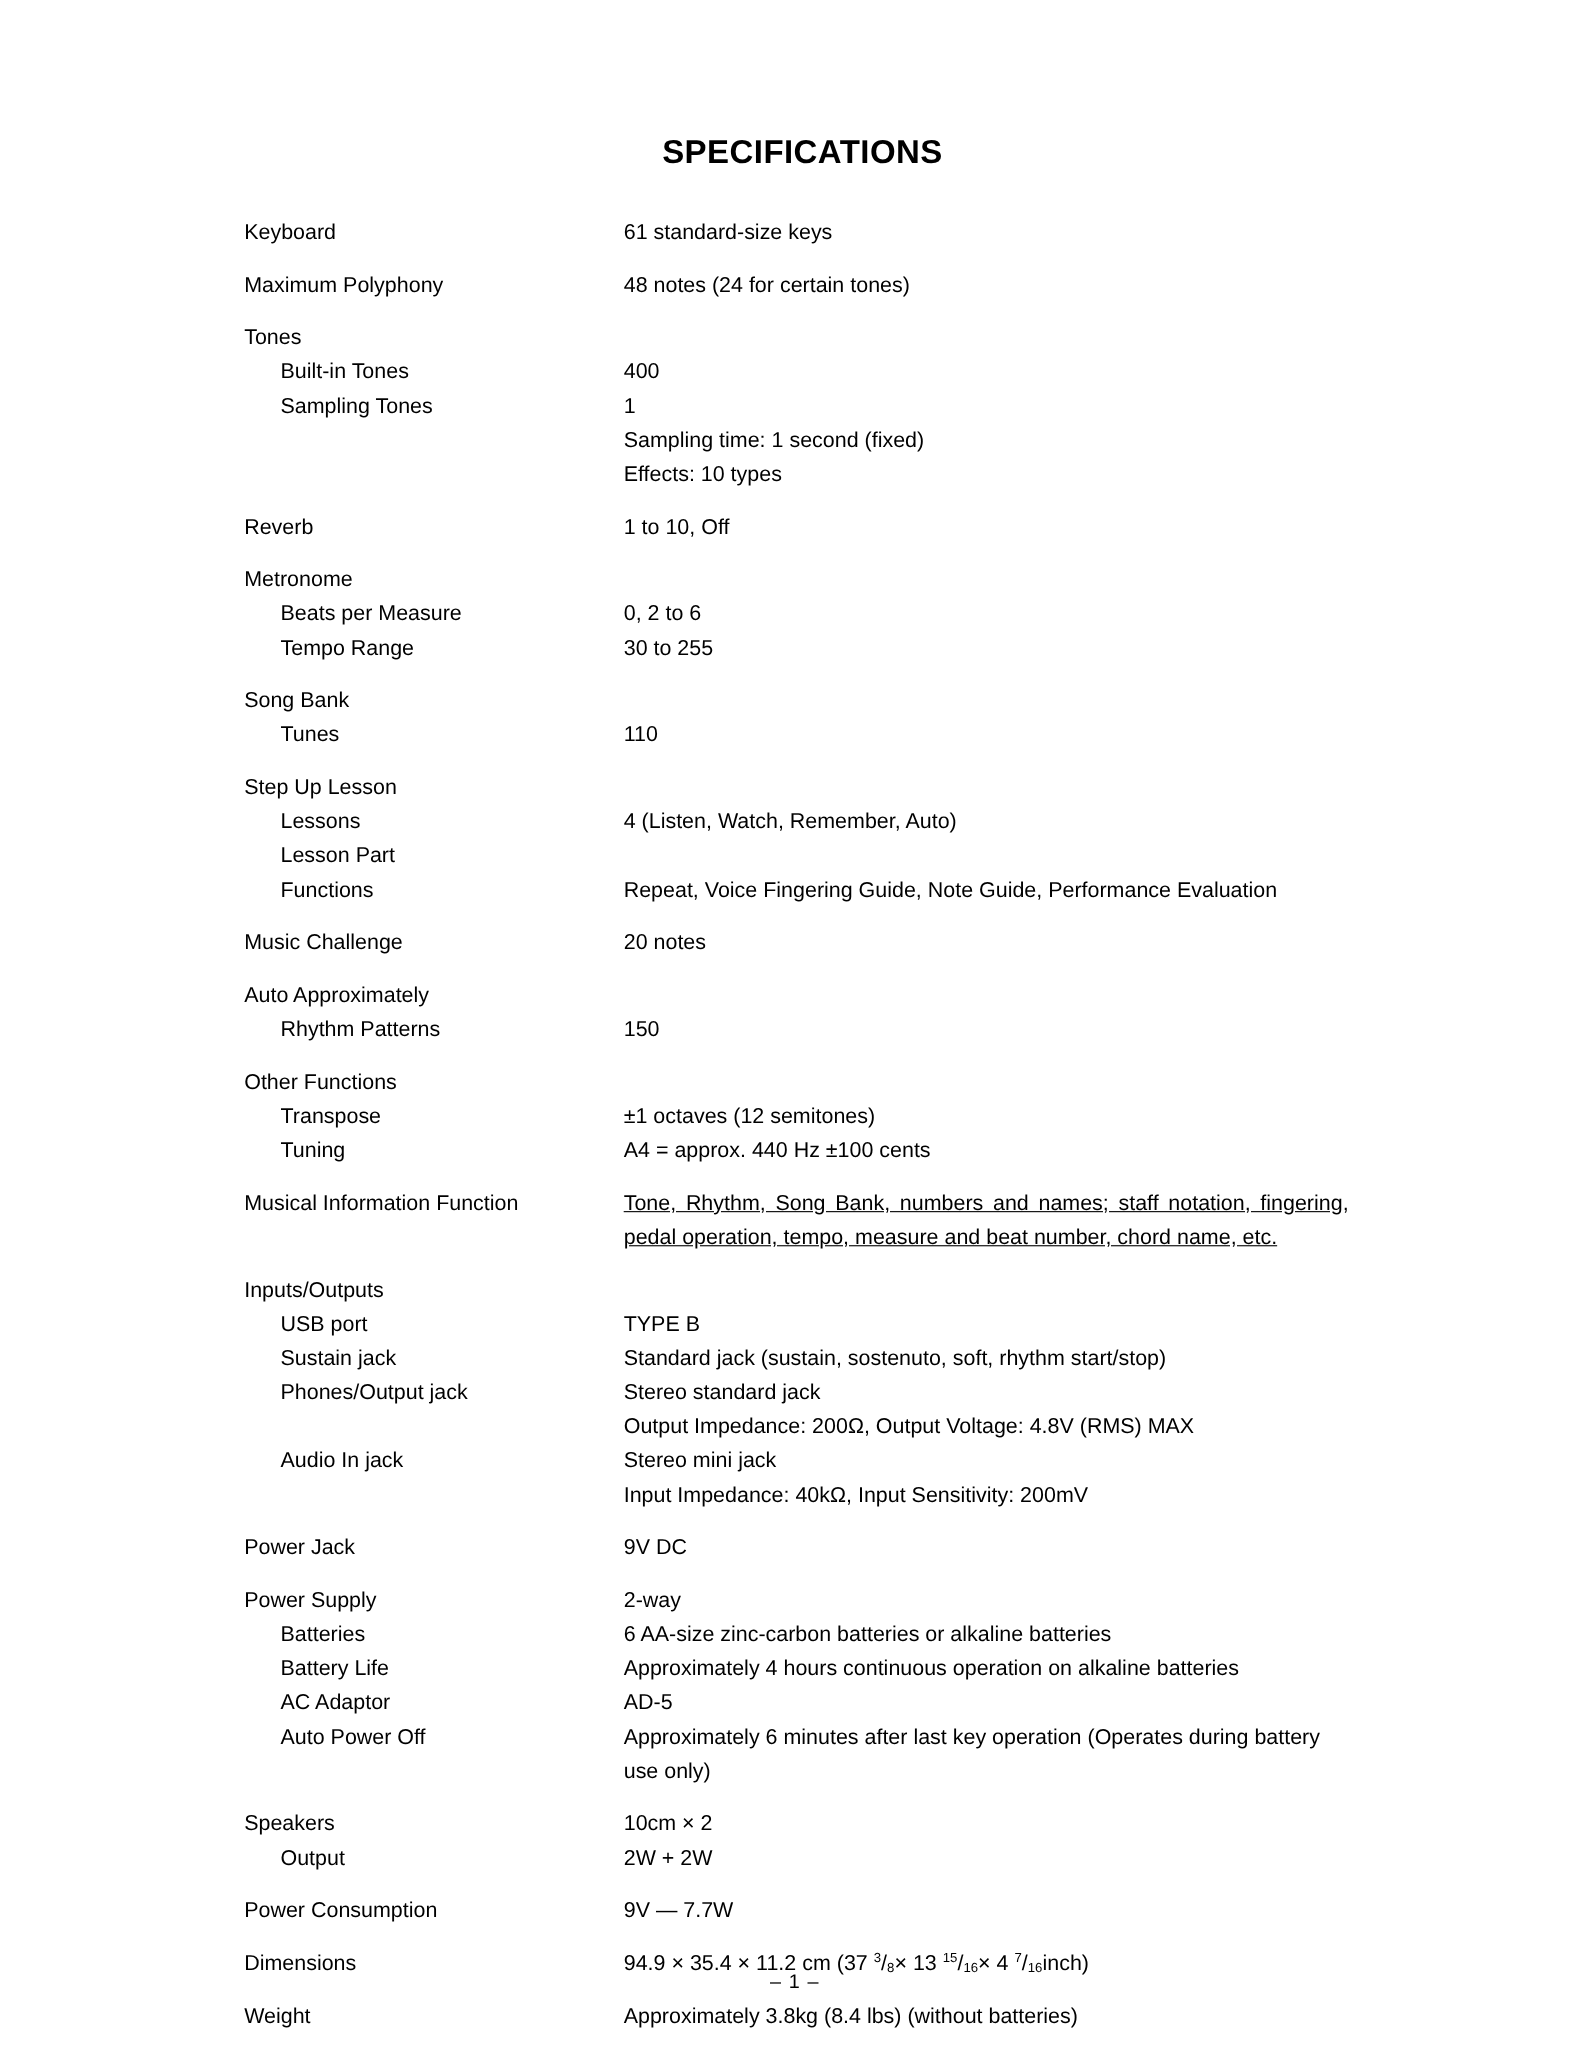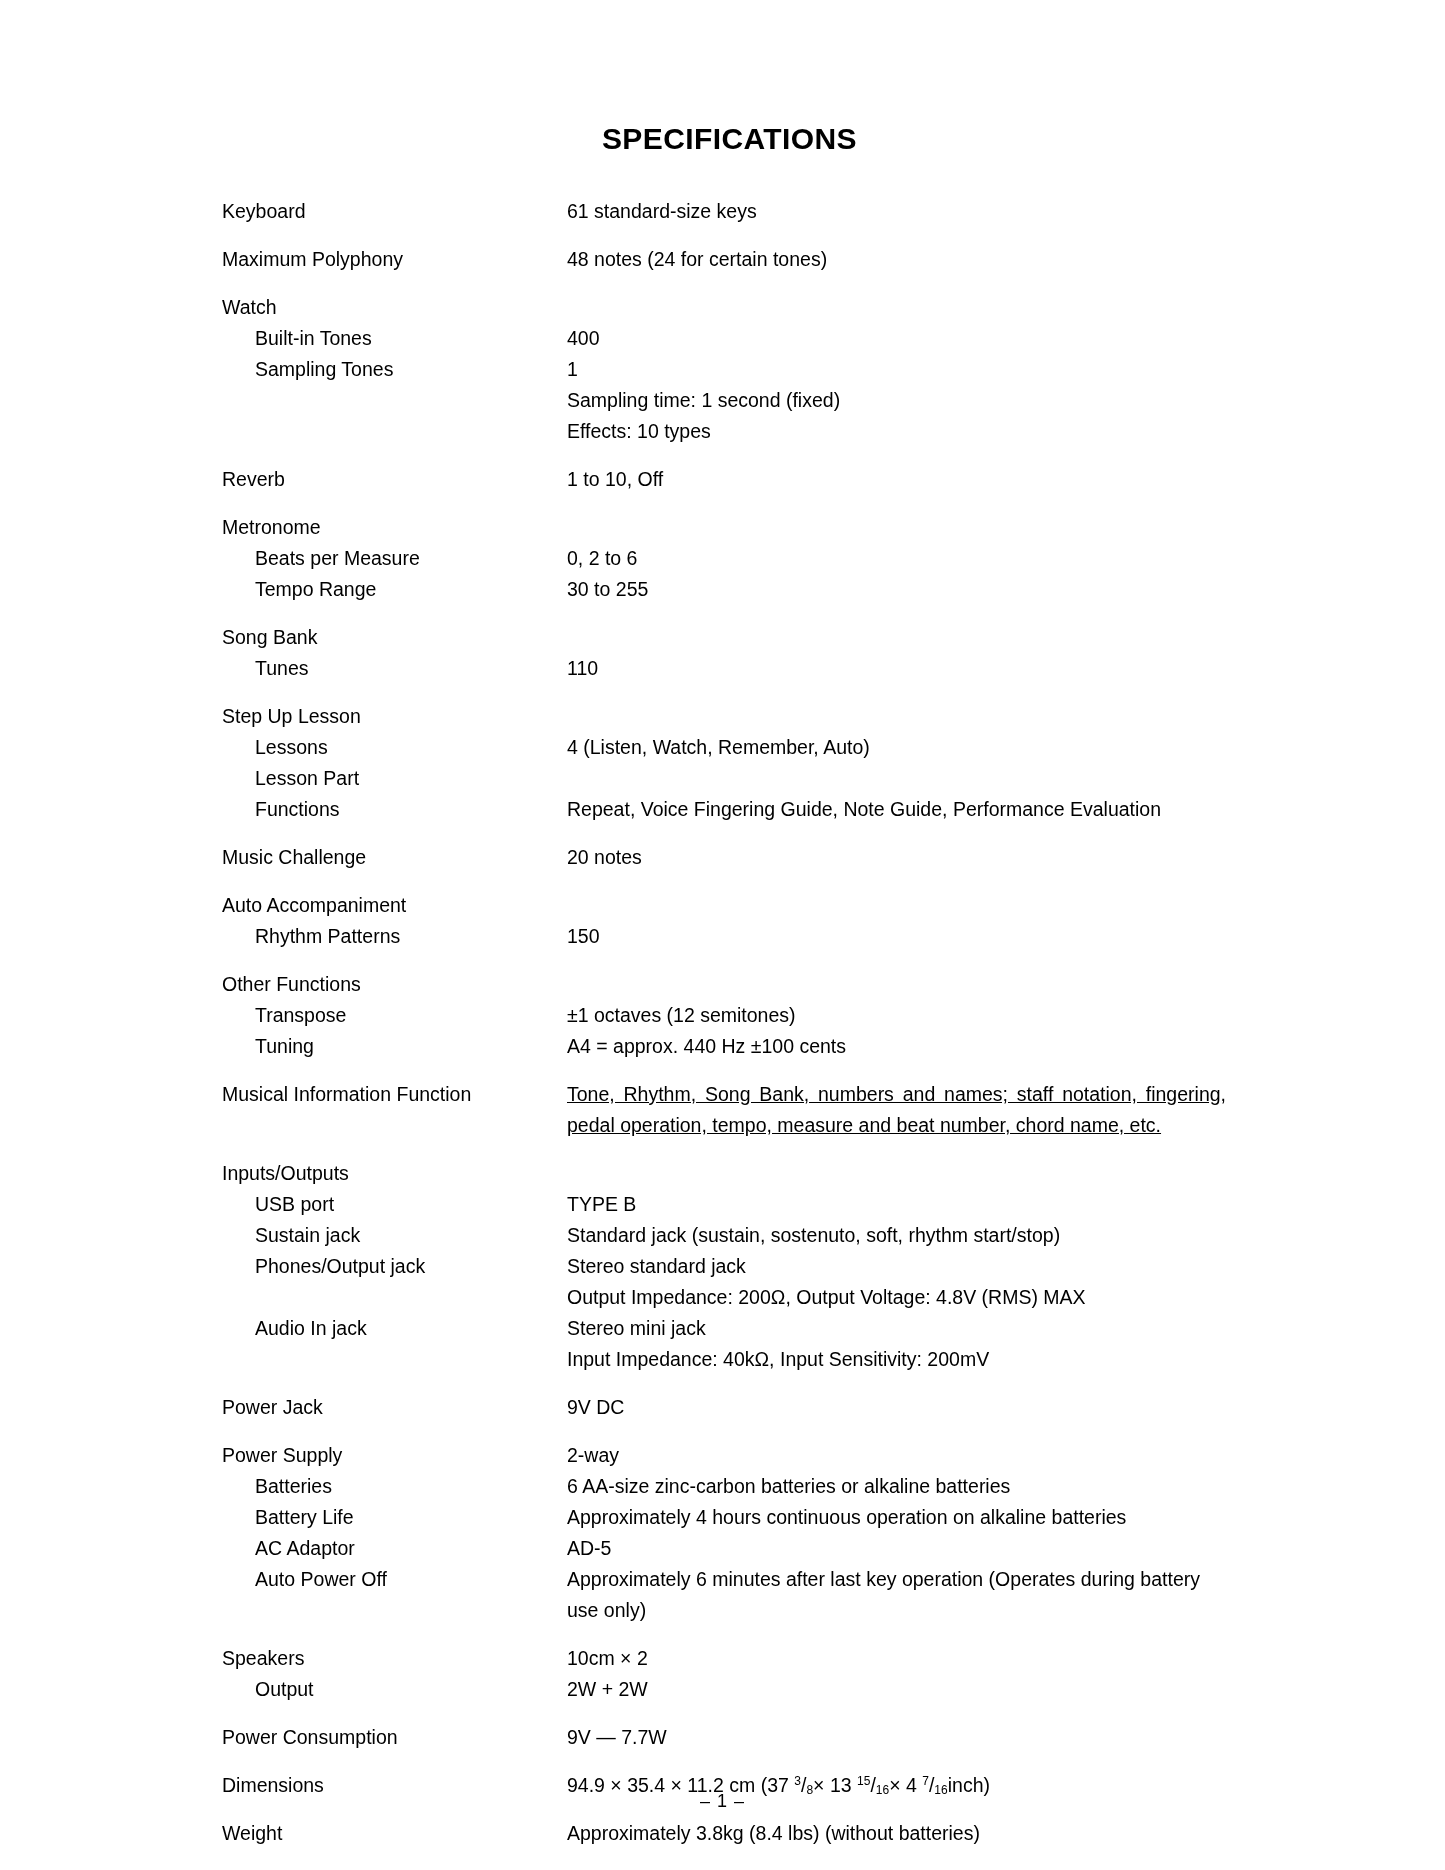--- a/index.html
+++ b/index.html
@@ -126,21 +126,21 @@
 
     <div class="spec-row gap">
       <div class="row-inner">
         <div class="label">Maximum Polyphony</div>
         <div class="value">48 notes (24 for certain tones)</div>
       </div>
     </div>
 
     <div class="spec-row gap">
       <div class="row-inner">
-        <div class="label">Watch</div>
+        <div class="label">Tones</div>
         <div class="value empty"></div>
       </div>
     </div>
 
     <div class="spec-row">
       <div class="row-inner">
         <div class="label indent">Built-in Tones</div>
         <div class="value">400</div>
       </div>
     </div>
@@ -227,21 +227,21 @@
 
     <div class="spec-row gap">
       <div class="row-inner">
         <div class="label">Music Challenge</div>
         <div class="value">20 notes</div>
       </div>
     </div>
 
     <div class="spec-row gap">
       <div class="row-inner">
-        <div class="label">Auto Accompaniment</div>
+        <div class="label">Auto Approximately</div>
         <div class="value empty"></div>
       </div>
     </div>
 
     <div class="spec-row">
       <div class="row-inner">
         <div class="label indent">Rhythm Patterns</div>
         <div class="value">150</div>
       </div>
     </div>

